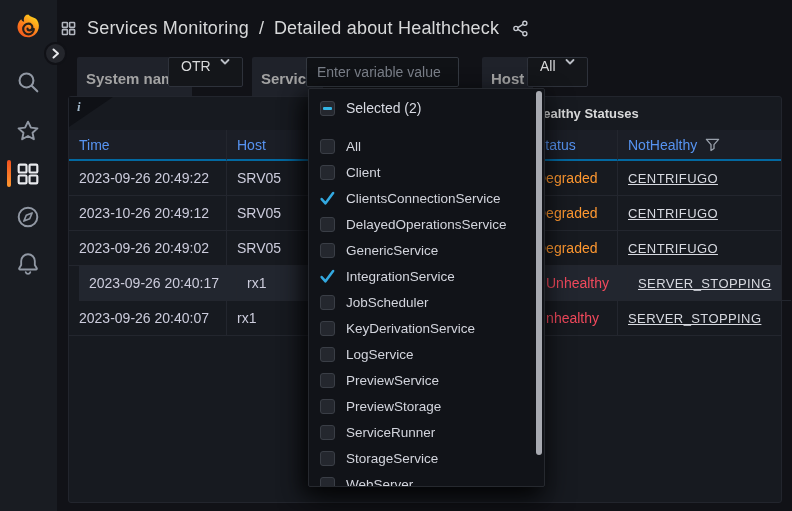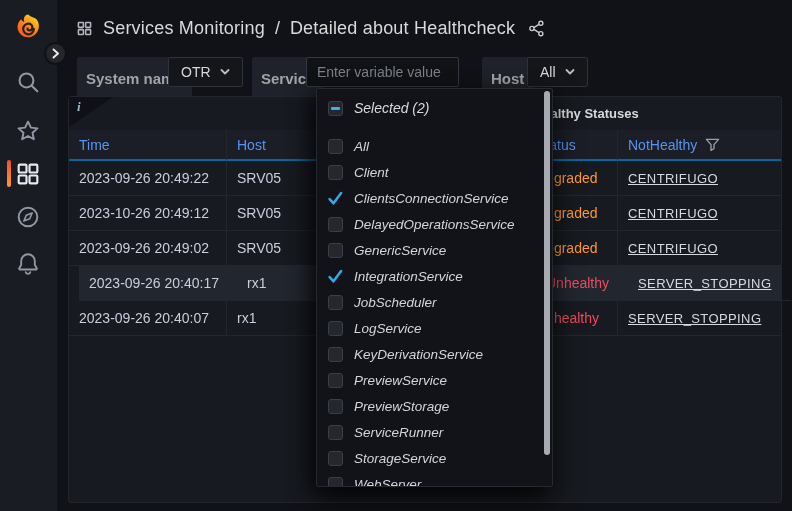--- a/index.html
+++ b/index.html
@@ -19,32 +19,32 @@
   .expand-btn {
     position:absolute; left:44px; top:42px; width:23px; height:23px; border-radius:50%;
     background:#24262c; border:2px solid #101116; display:flex; align-items:center; justify-content:center;
     cursor:pointer; z-index:5;
   }
   .active-indicator { position:absolute; left:7px; top:160px; width:4px; height:27px;
     background:linear-gradient(#f2511e,#ff9830); border-radius:2px; }
   .side-active { color:#e9eaee; }
 
   
-  .topbar { position:absolute; left:76px; top:13px; height:30px; display:flex; align-items:center; gap:10px; }
+  .topbar { position:absolute; left:60px; top:13px; height:30px; display:flex; align-items:center; gap:10px; }
   .grid-ic { width:17px; height:17px; color:#b2b6bf; }
   .grid-ic svg { width:100%; height:100%; display:block; }
   .crumb { font-size:18px; font-weight:500; color:#d8d9da; letter-spacing:.2px; cursor:pointer; white-space:nowrap; }
   .crumb-sep { font-size:18px; font-weight:500; color:#d8d9da; }
   .share-ic { width:19px; height:19px; color:#c9ccd3; cursor:pointer; margin-left:2px; }
   .share-ic svg { width:100%; height:100%; display:block; }
 
   
   .chip { position:absolute; top:57px; height:42px; display:flex; align-items:center;
     background:#1f222a; color:#a3a3a3; font-size:15px; font-weight:bold; padding:0 9px; border-radius:2px; }
-  .valbox { position:absolute; top:57px; height:30px; display:flex; align-items:center; gap:9px;
+  .valbox { position:absolute; top:57px; height:30px; display:flex; gap:9px;
     background:#14161a; border:1px solid #2e323b; color:#d8d9da; font-size:14px; padding:0 12px;
     border-radius:2px; cursor:pointer; }
   .chev { width:10px; height:8px; color:#b9bdc4; }
   .chev svg { width:100%; height:100%; display:block; }
   .varinput { position:absolute; left:306px; top:57px; width:153px; height:30px;
     background:#101216; border:1px solid #343941; border-radius:2px; color:#d8d9da;
     font-size:14px; padding:0 10px; font-family:"Liberation Sans", sans-serif; outline:none; }
   .varinput::placeholder { color:#7a7f89; }
 
   
@@ -67,23 +67,23 @@
   .thead .cell { height:31px; color:#5794f2; border-bottom:2px solid #0369a1; cursor:pointer; }
   .row-hover { background:#22262f;margin-left:10px; }
   .st-deg { color:#ff9830; }
   .st-unh { color:#f2495c; }
   .linkcell { color:#d7d9e0; text-decoration:underline; font-weight:500; font-size:13px;
     letter-spacing:.4px; cursor:pointer; }
   .filter-ic { width:15px; height:15px; margin-left:8px; color:#99a0ab; cursor:pointer; flex:none; }
   .filter-ic svg { width:100%; height:100%; display:block; }
 
   
-  .dropdown { position:absolute; left:316px; top:88px; width:237px; height:399px;
+  .dropdown { position:absolute; left:308px; top:88px; width:237px; height:399px;
     background:#111318; border:1px solid #26292f; border-radius:2px; overflow:hidden; z-index:50;
-    box-shadow:0 12px 28px rgba(0,0,0,.7), -8px 6px 18px rgba(0,0,0,.45);font-style:italic; }
+    box-shadow:0 12px 28px rgba(0,0,0,.7), -8px 6px 18px rgba(0,0,0,.45); }
   .dd-head { position:absolute; left:0; top:5px; width:100%; height:28px;
     display:flex; align-items:center; gap:11px; padding:0 11px; color:#d8dae2; font-size:14px; cursor:pointer; }
   .dd-items { position:absolute; left:0; top:44px; width:100%; }
   .dd-item { height:26px; display:flex; align-items:center; gap:11px; padding:0 11px;
     color:#d3d5dd; font-size:13.5px; cursor:pointer; }
   .cb { width:15px; height:15px; border-radius:3px; background:#24272e; border:1px solid #3a3e46; flex:none; position:relative; }
   .cb-indet::after { content:""; position:absolute; left:2px; right:2px; top:5px; height:3px;
     background:#33b5e5; border-radius:1px; }
   .cb-checked { background:transparent; border:none; }
   .cb-checked svg { position:absolute; left:-1px; top:-1px; width:17px; height:17px; }
@@ -305,25 +305,25 @@
           </svg>
       </span>
       <span>IntegrationService</span>
     </div>
     <div class="dd-item">
       <span class="cb"></span>
       <span>JobScheduler</span>
     </div>
     <div class="dd-item">
       <span class="cb"></span>
+      <span>KeyDerivationService</span>
+    </div>
+    <div class="dd-item">
+      <span class="cb"></span>
       <span>LogService</span>
-    </div>
-    <div class="dd-item">
-      <span class="cb"></span>
-      <span>KeyDerivationService</span>
     </div>
     <div class="dd-item">
       <span class="cb"></span>
       <span>PreviewService</span>
     </div>
     <div class="dd-item">
       <span class="cb"></span>
       <span>PreviewStorage</span>
     </div>
     <div class="dd-item">

